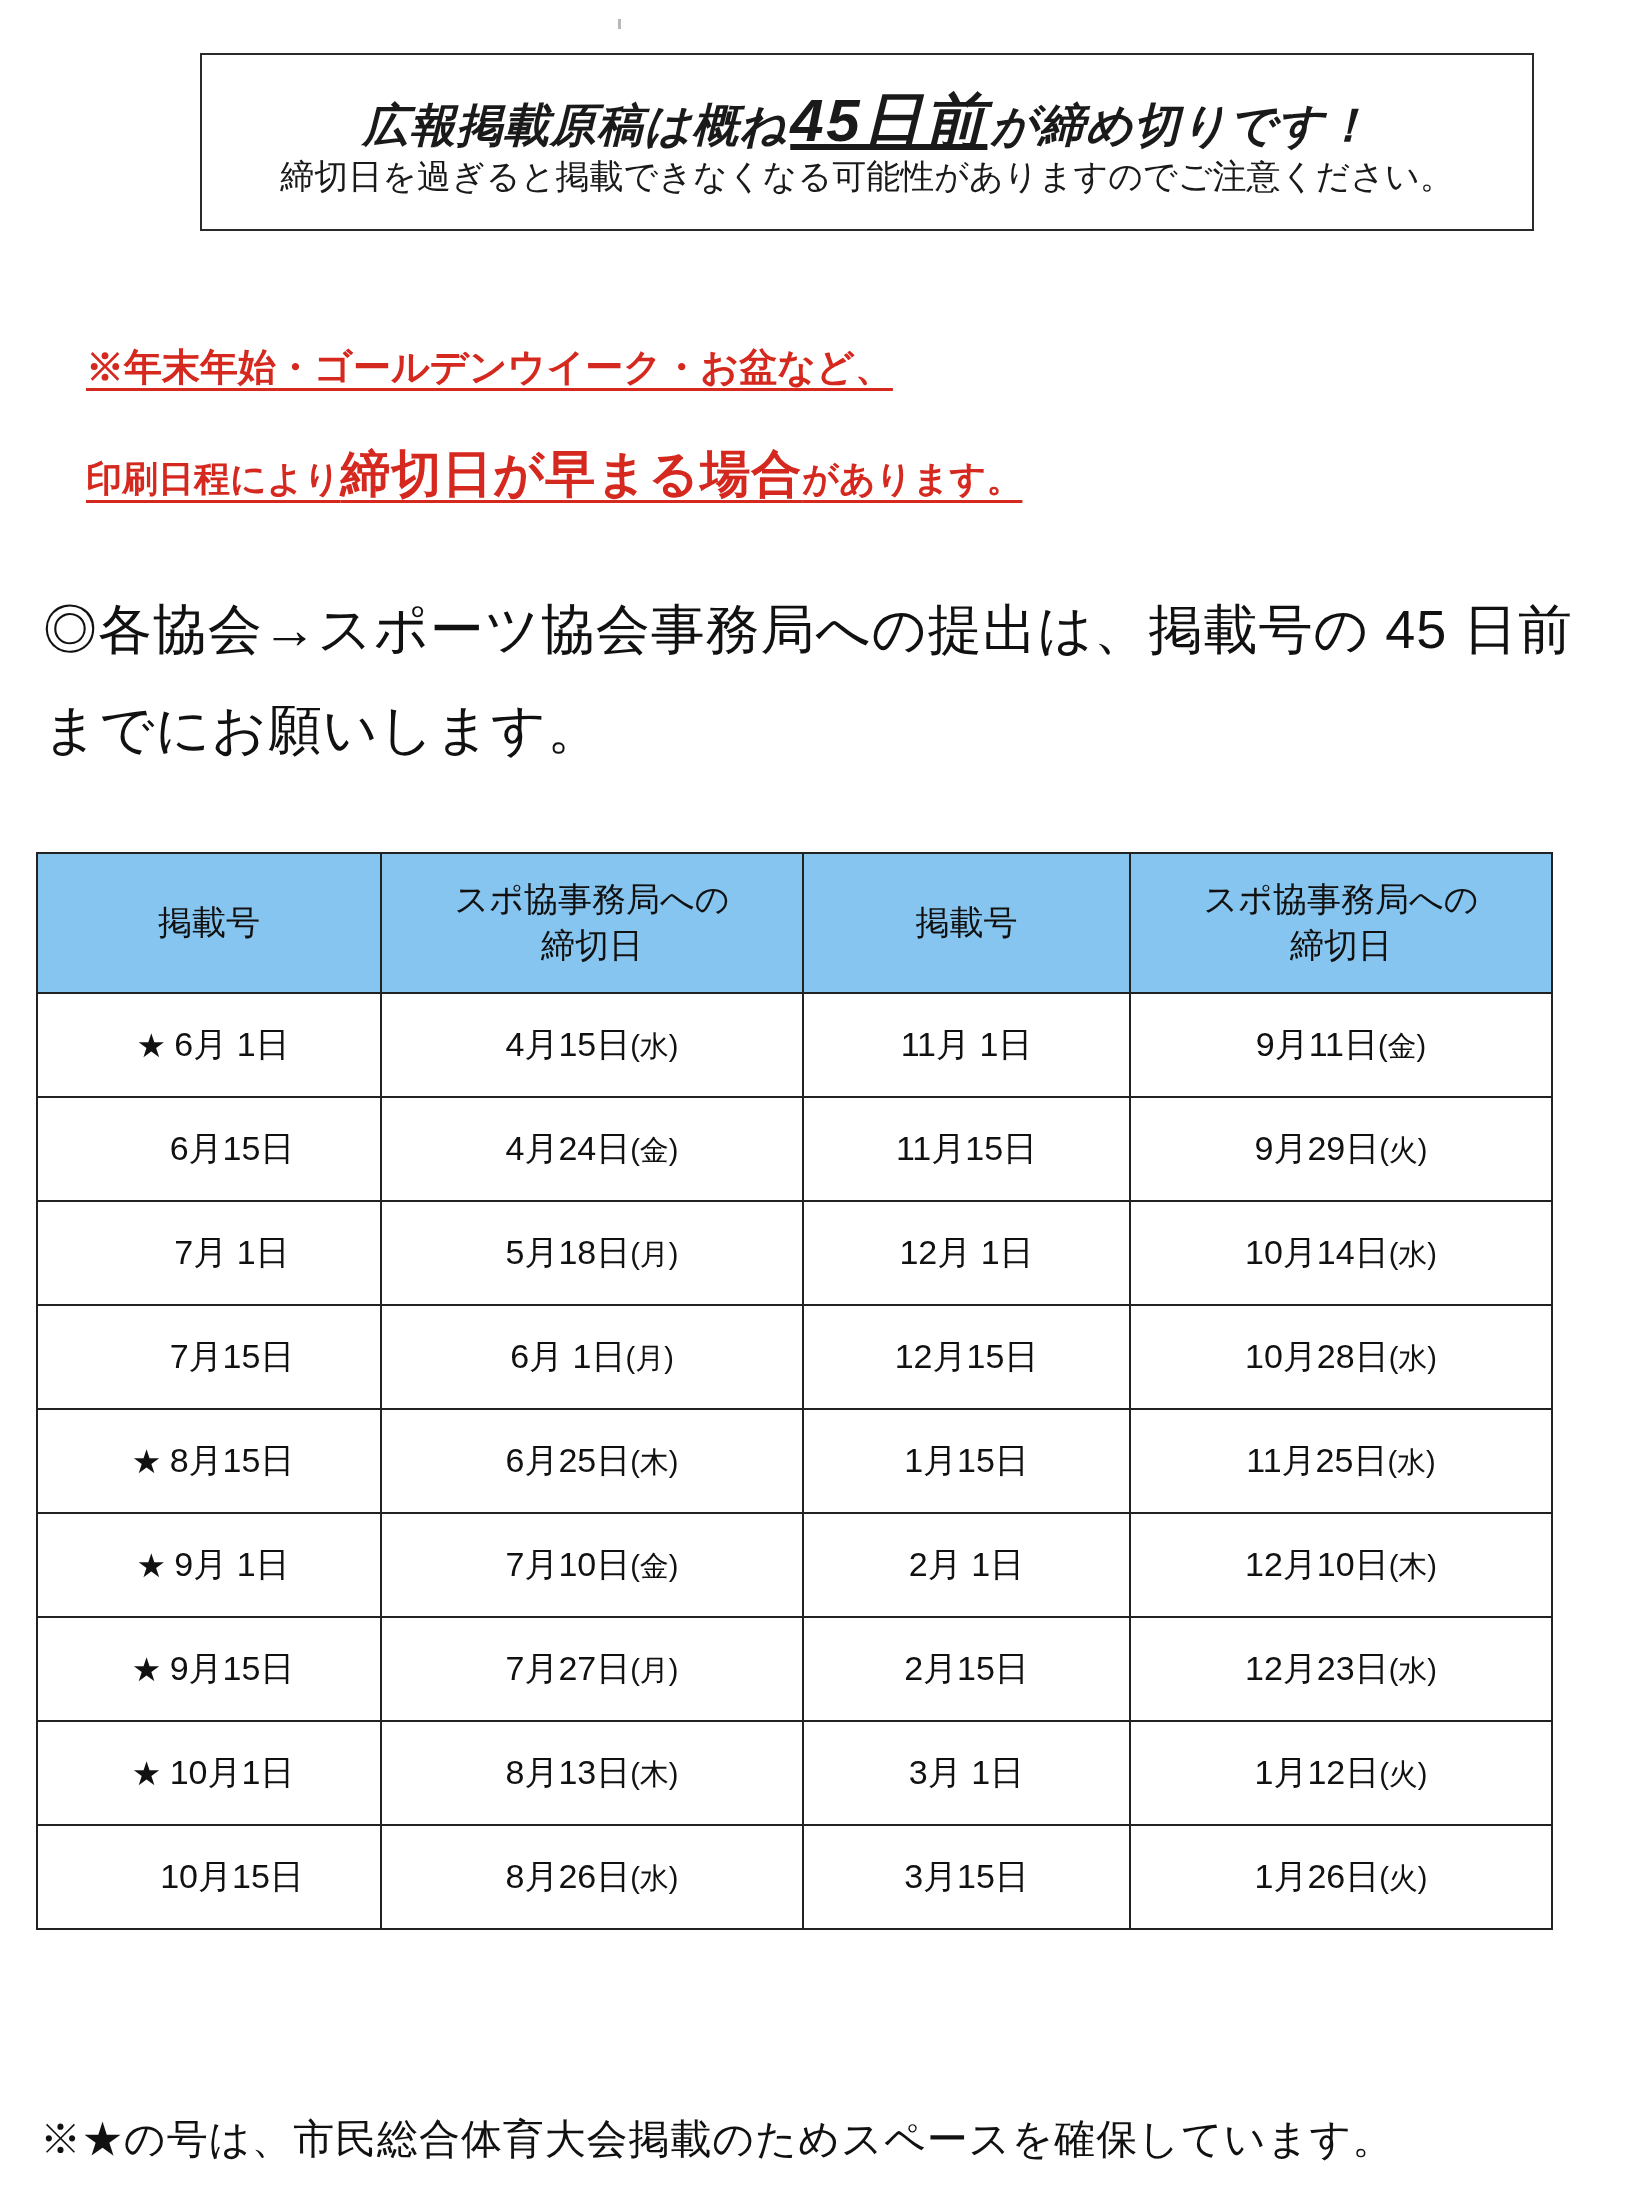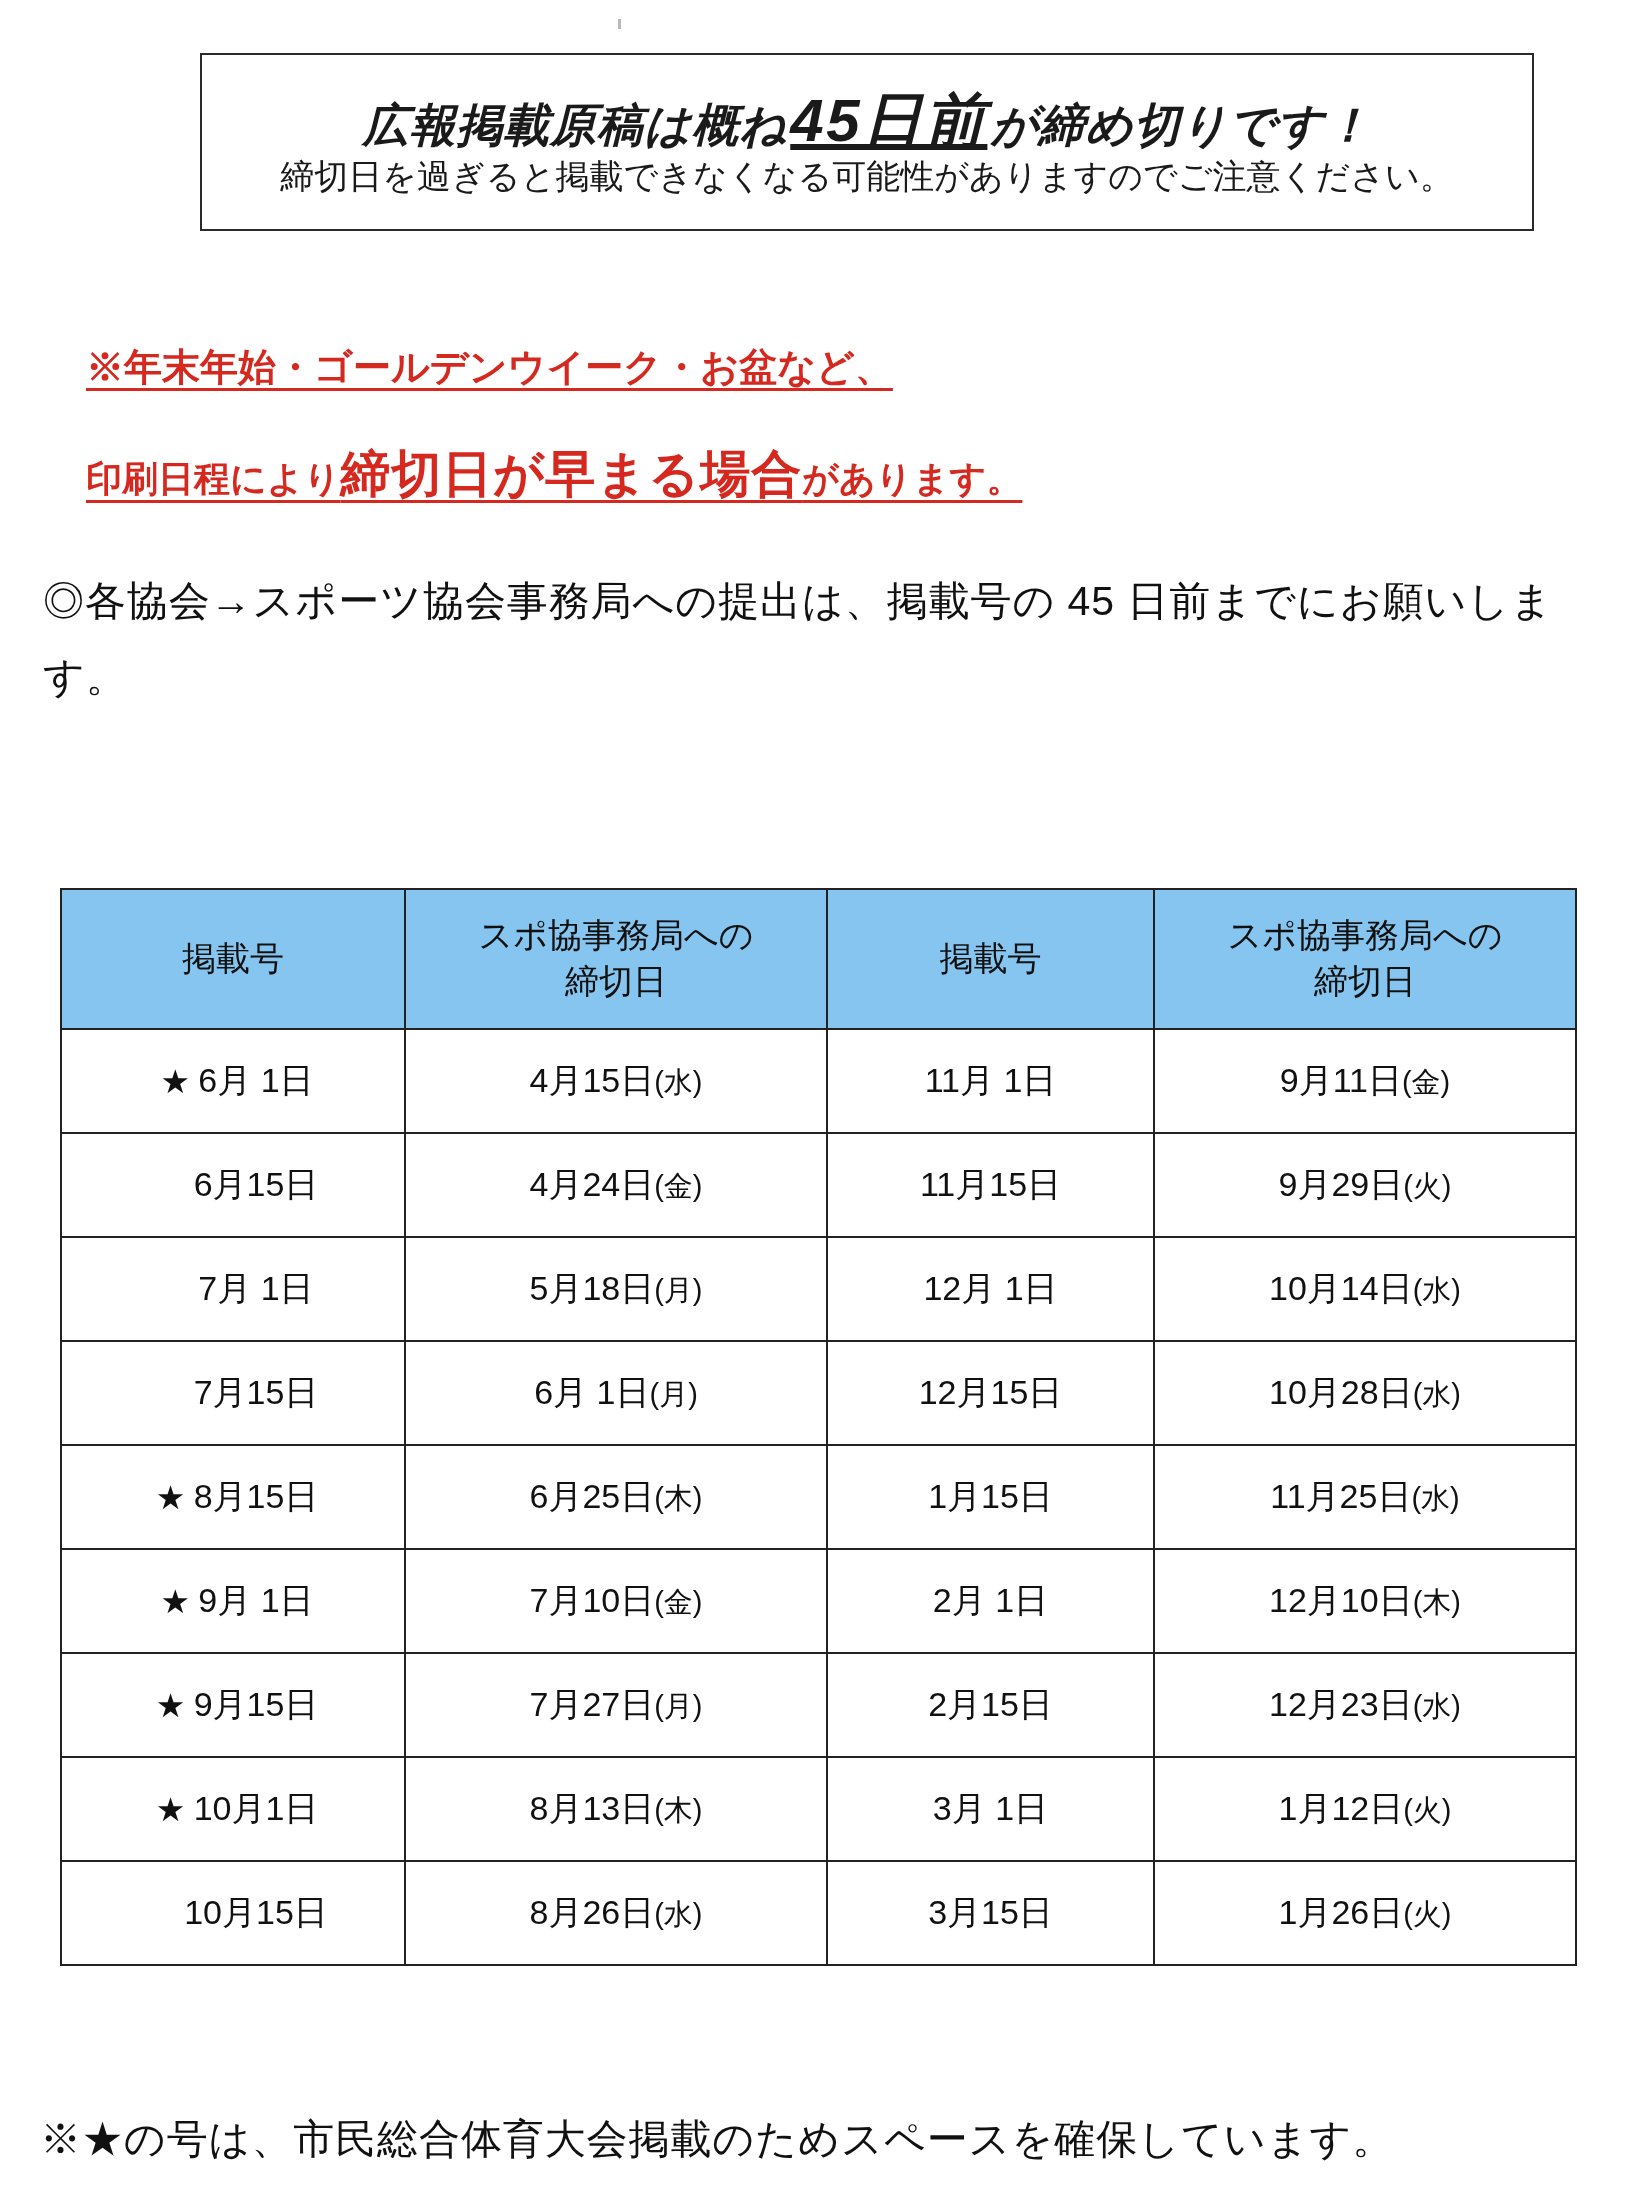--- a/index.html
+++ b/index.html
@@ -80,35 +80,34 @@
   .warn-2 .emph {
     font-size: 50px;
     font-weight: 700;
     letter-spacing: 0.9px;
   }
 
   
   .body-para {
     position: absolute;
     left: 43px;
-    top: 564px;
+    top: 580px;
     width: 1575px;
-    font-size: 41px;
+    font-size: 54px;
     line-height: 1.85;
     color: #111;
     letter-spacing: 0.9px;
   }
 
   
   .tbl-wrap {
     position: absolute;
-    left: 60px;
+    left: 36px;
     top: 852px;
     width: 1514px;
-    margin-top: 36px;
   }
   table.sched {
     border-collapse: collapse;
     width: 1514px;
     table-layout: fixed;
   }
   table.sched th, table.sched td {
     border: 2.6px solid #222;
     text-align: center;
     font-size: 34px;

